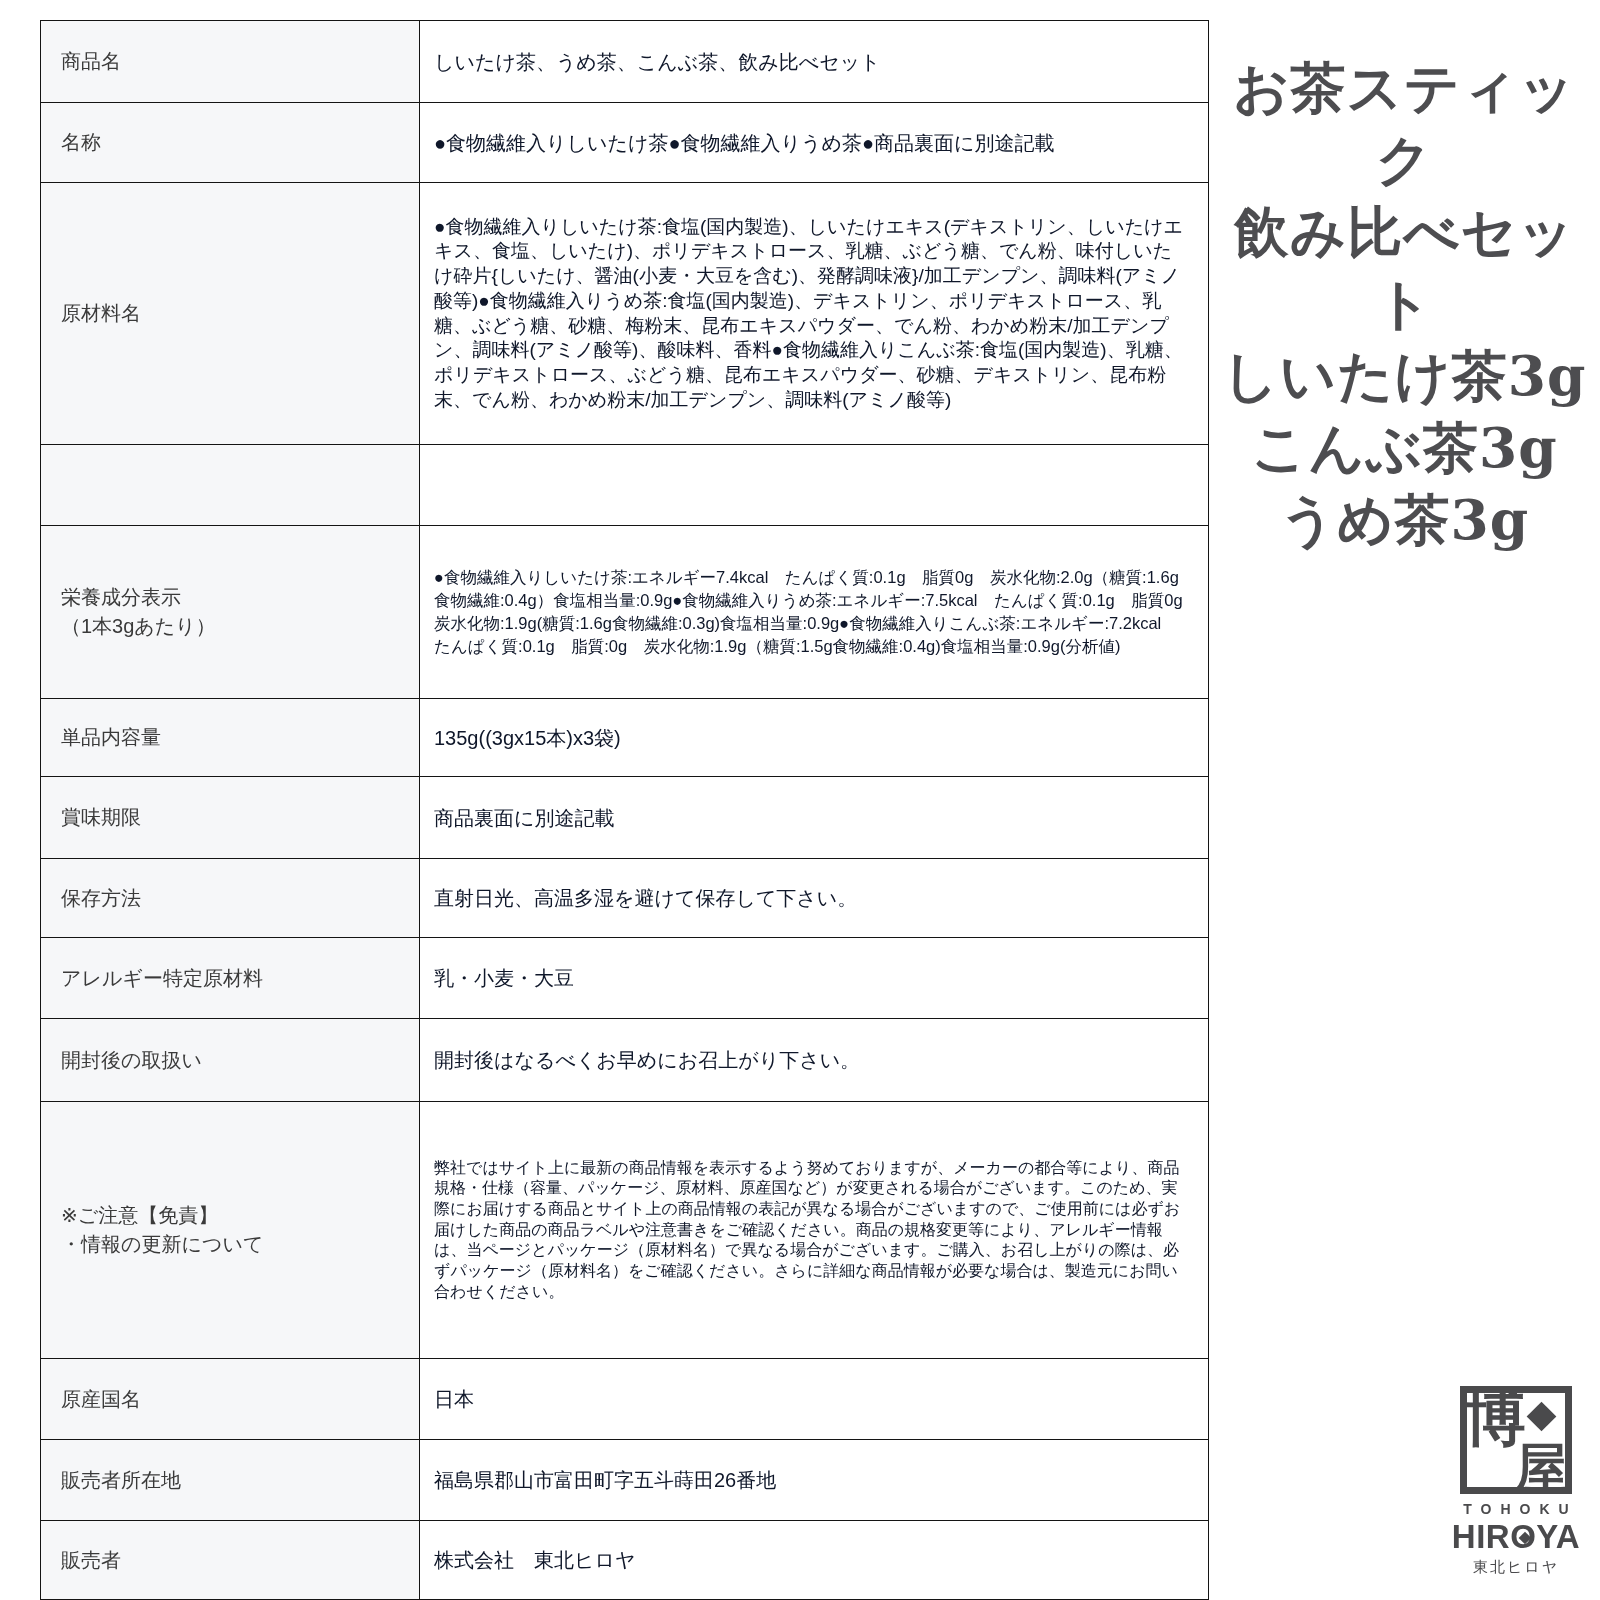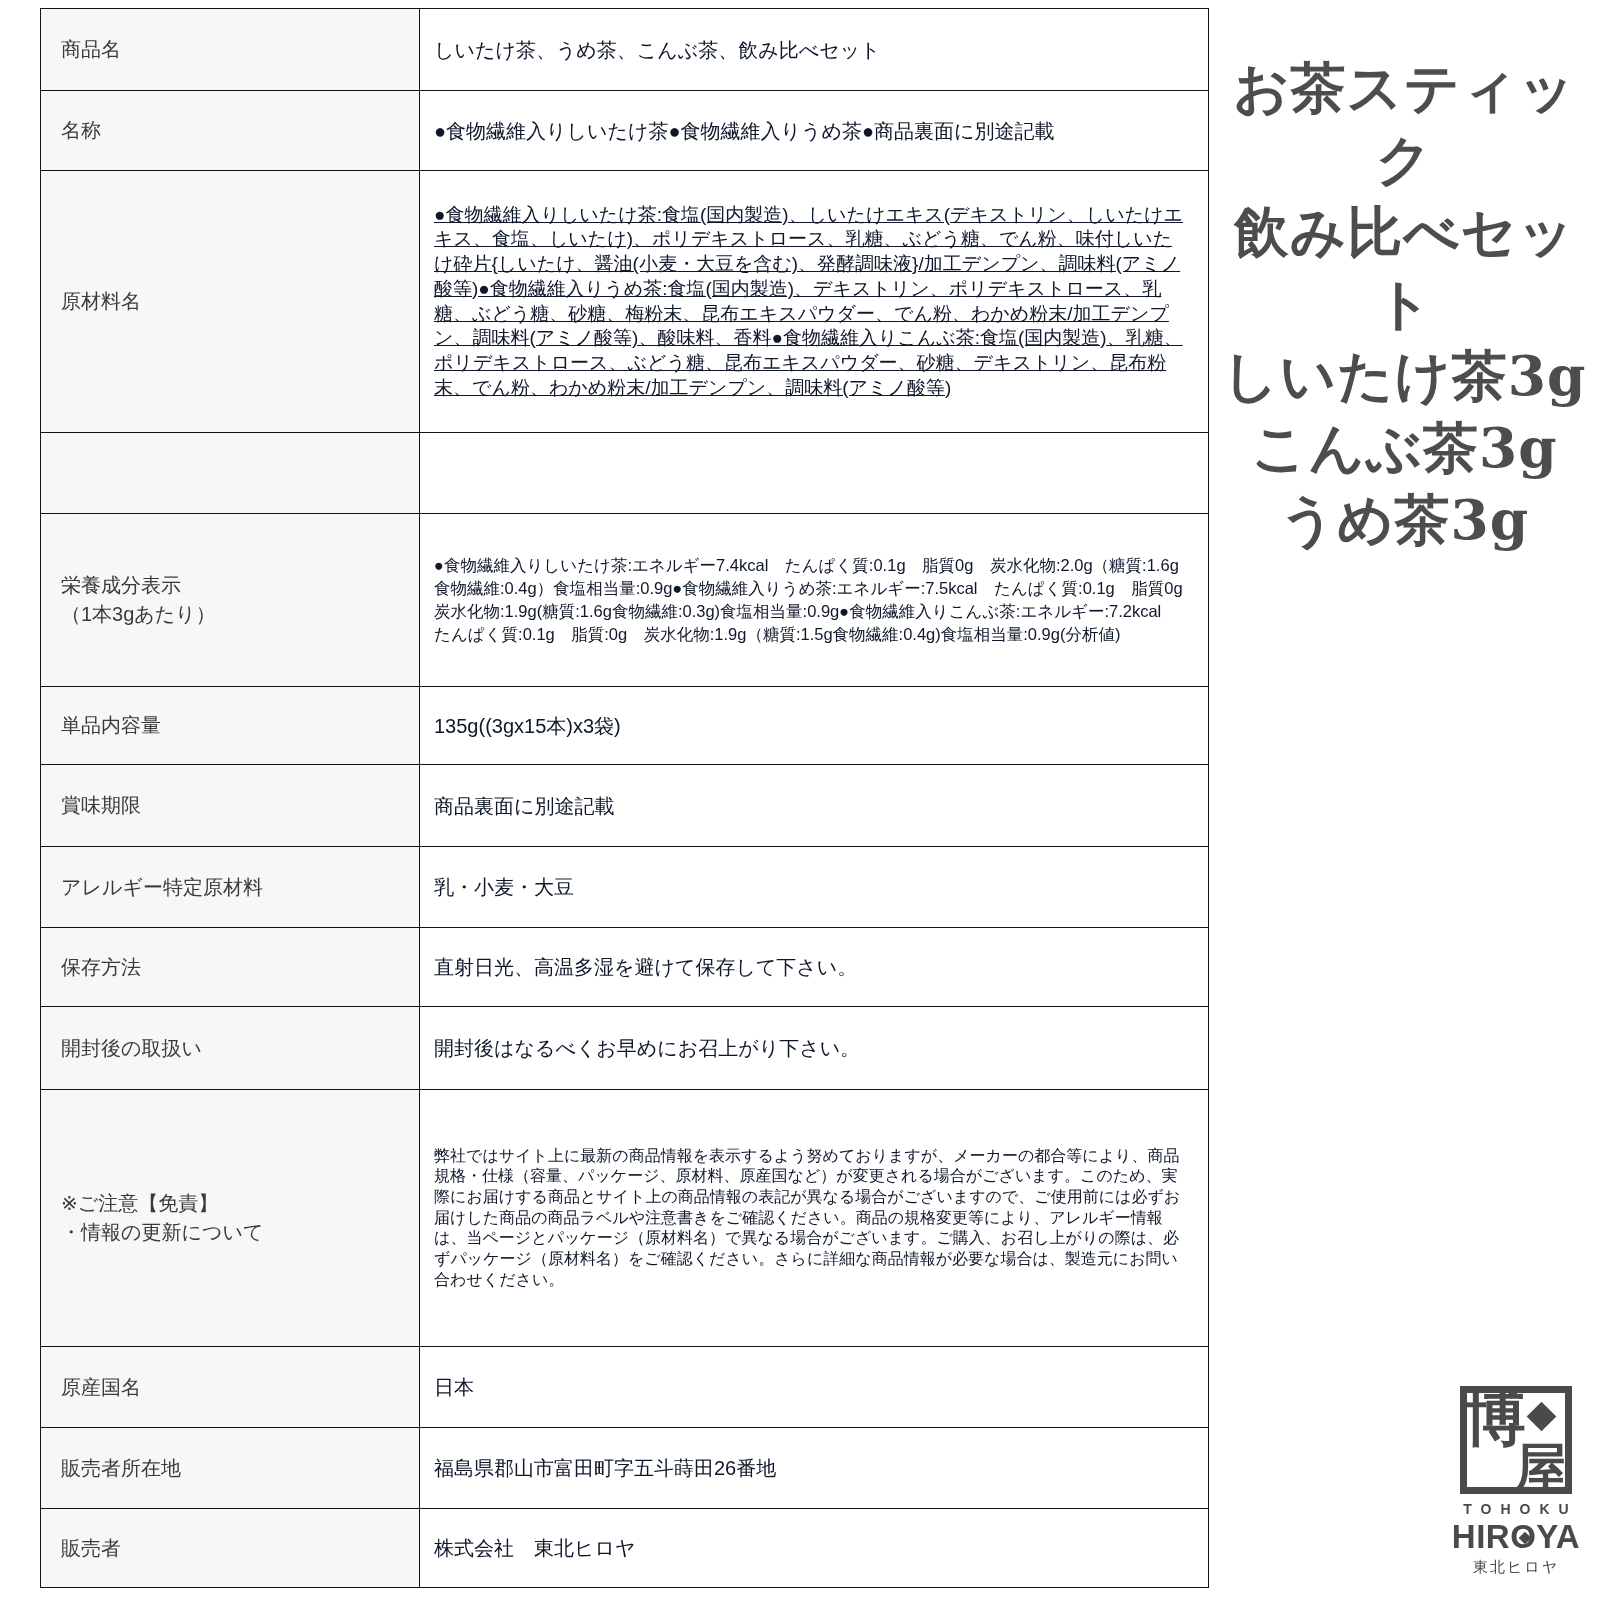--- a/index.html
+++ b/index.html
@@ -6,21 +6,21 @@
   body{
     position:relative;
     width:1600px;height:1600px;
     background:#ffffff;
     font-family:"Liberation Sans","DejaVu Sans",sans-serif;
     color:#2e2e2e;
     overflow:hidden;
   }
   
   .spec-table{
-    position:absolute;left:40px;top:8px;
+    position:absolute;left:40px;top:20px;
     width:1169px;
     border:1px solid #141414;
     box-sizing:border-box;
     background:#ffffff;
   }
   .row{display:flex;border-top:1px solid #141414;box-sizing:border-box;}
   .row:first-child{border-top:none;}
   .cell-label{
     width:379px;flex:0 0 379px;
     background:#f6f7f9;
@@ -36,21 +36,21 @@
     flex:1;
     box-sizing:border-box;
     display:flex;align-items:center;
     padding:10px 20px 10px 14px;
     font-size:20px;line-height:1.3;
     color:#0f172a;
   }
   .h81{height:81px}.h80{height:80px}.h262{height:262px}.h173{height:173px}
   .h78{height:78px}.h82{height:82px}.h79{height:79px}.h83{height:83px}
   .h257{height:257px}
-  .val-ingredients{font-size:19px;line-height:1.3;text-decoration:underline;}
+  .val-ingredients{font-size:19px;line-height:1.3;}
   .val-nutrition{font-size:16.5px;line-height:1.38;}
   .val-disclaimer{font-size:16px;line-height:1.29;}
   
   .side-title{
     position:absolute;left:1209px;top:52px;width:391px;
     text-align:center;
     font-family:"DejaVu Serif","Liberation Serif",serif;
     font-weight:bold;
     font-size:55px;line-height:72px;
     letter-spacing:1px;
@@ -120,27 +120,27 @@
     <div class="cell-value val-nutrition">●食物繊維入りしいたけ茶:エネルギー7.4kcal　たんぱく質:0.1g　脂質0g　炭水化物:2.0g（糖質:1.6g食物繊維:0.4g）食塩相当量:0.9g●食物繊維入りうめ茶:エネルギー:7.5kcal　たんぱく質:0.1g　脂質0g　炭水化物:1.9g(糖質:1.6g食物繊維:0.3g)食塩相当量:0.9g●食物繊維入りこんぶ茶:エネルギー:7.2kcal　たんぱく質:0.1g　脂質:0g　炭水化物:1.9g（糖質:1.5g食物繊維:0.4g)食塩相当量:0.9g(分析値)</div>
   </div>
   <div class="row h78">
     <div class="cell-label">単品内容量</div>
     <div class="cell-value">135g((3gx15本)x3袋)</div>
   </div>
   <div class="row h82">
     <div class="cell-label">賞味期限</div>
     <div class="cell-value">商品裏面に別途記載</div>
   </div>
+  <div class="row h79">
+    <div class="cell-label">保存方法</div>
+    <div class="cell-value">直射日光、高温多湿を避けて保存して下さい。</div>
+  </div>
   <div class="row h81">
     <div class="cell-label">アレルギー特定原材料</div>
     <div class="cell-value">乳・小麦・大豆</div>
-  </div>
-  <div class="row h79">
-    <div class="cell-label">保存方法</div>
-    <div class="cell-value">直射日光、高温多湿を避けて保存して下さい。</div>
   </div>
   <div class="row h83">
     <div class="cell-label">開封後の取扱い</div>
     <div class="cell-value">開封後はなるべくお早めにお召上がり下さい。</div>
   </div>
   <div class="row h257">
     <div class="cell-label">※ご注意【免責】
 ・情報の更新について</div>
     <div class="cell-value val-disclaimer">弊社ではサイト上に最新の商品情報を表示するよう努めておりますが、メーカーの都合等により、商品規格・仕様（容量、パッケージ、原材料、原産国など）が変更される場合がございます。このため、実際にお届けする商品とサイト上の商品情報の表記が異なる場合がございますので、ご使用前には必ずお届けした商品の商品ラベルや注意書きをご確認ください。商品の規格変更等により、アレルギー情報は、当ページとパッケージ（原材料名）で異なる場合がございます。ご購入、お召し上がりの際は、必ずパッケージ（原材料名）をご確認ください。さらに詳細な商品情報が必要な場合は、製造元にお問い合わせください。</div>
   </div>

